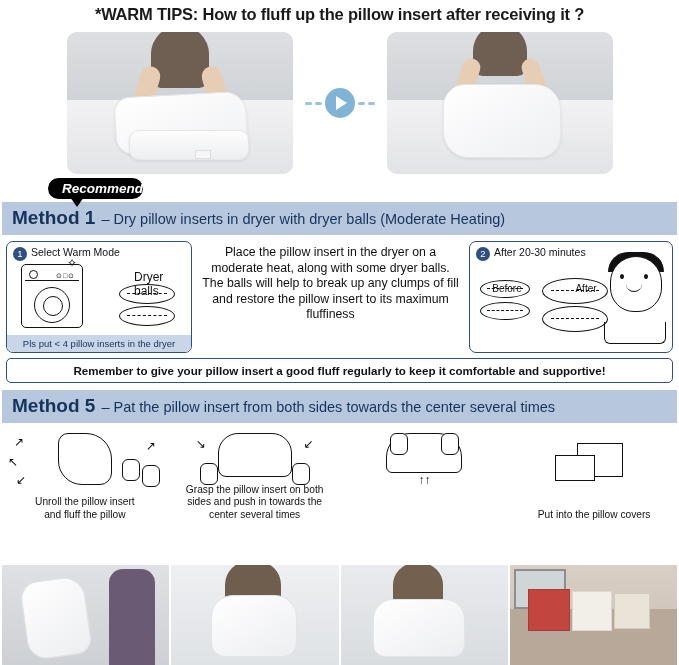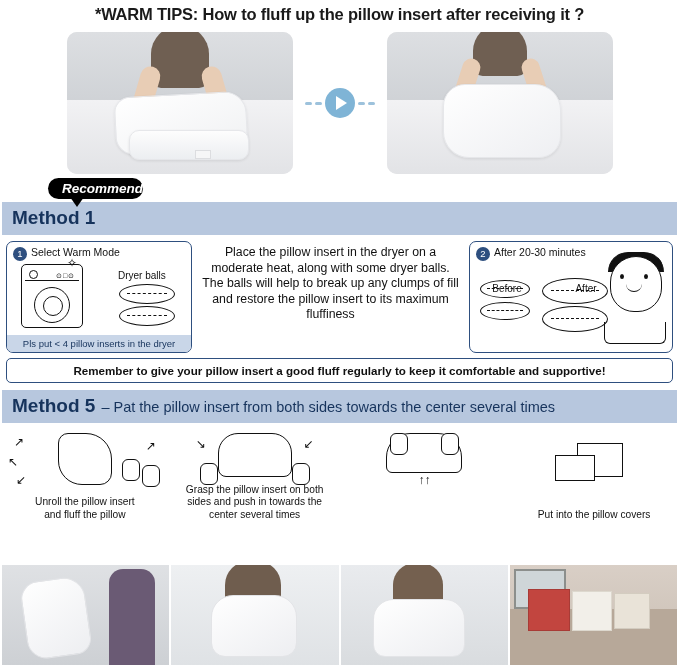--- a/index.html
+++ b/index.html
@@ -177,21 +177,21 @@
     position:absolute; left: 14px; top: 22px;
     width: 62px; height: 64px;
     border: 1.6px solid #111; border-radius: 5px;
   }
   .washer-panel { position:absolute; left:3px; right:3px; top:3px; height:13px; border-bottom:1.4px solid #111; }
   .knob { position:absolute; width:9px;height:9px;border:1.4px solid #111;border-radius:50%; top:2px; left:4px;}
   .dots { position:absolute; right:4px; top:4px; font-size:7px; letter-spacing:1px; }
   .drum { position:absolute; left:12px; top:22px; width:36px;height:36px;border:1.5px solid #111;border-radius:50%;}
   .drum:after{content:"";position:absolute;left:8px;top:8px;width:18px;height:18px;border:1.3px solid #111;border-radius:50%;}
   .spark { position:absolute; left: 60px; top: 14px; font-size: 12px; }
-  .balls-label { position:absolute; left: 80px; top: 28px; font-size: 10px; padding-left: 31px; }
+  .balls-label { position:absolute; left: 96px; top: 28px; font-size: 12px; padding-left: 31px; }
   .ball {
     position:absolute; width: 56px; height: 20px;
     border: 1.3px solid #111; border-radius: 50%;
   }
   .ball:after {
     content:""; position:absolute; left:7px; top: 8px; width: 40px;
     border-top: 1px dashed #111;
   }
   .b1 { left: 112px; top: 42px; }
   .b2 { left: 112px; top: 64px; }
@@ -349,20 +349,21 @@
     <div class="pillow-white p2-pillow"></div>
   </div>
 </div>
 
 <div class="recommend-wrap">
   <div class="recommend">Recommend</div>
 </div>
 
 <div class="method-bar">
   <span class="m-title">Method 1</span>
+  <span class="m-sub">– Dry pillow inserts in dryer with dryer balls (Moderate Heating)</span>
 </div>
 
 <div class="m1-body">
 
   <div class="card c1">
     <div class="card-num">1</div>
     <div class="card-hd">Select Warm Mode</div>
 
     <div class="washer">
       <div class="washer-panel">

